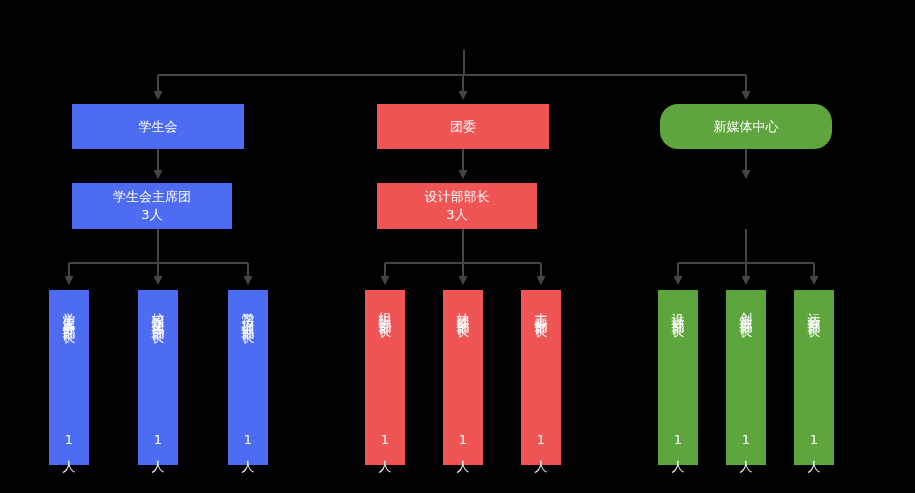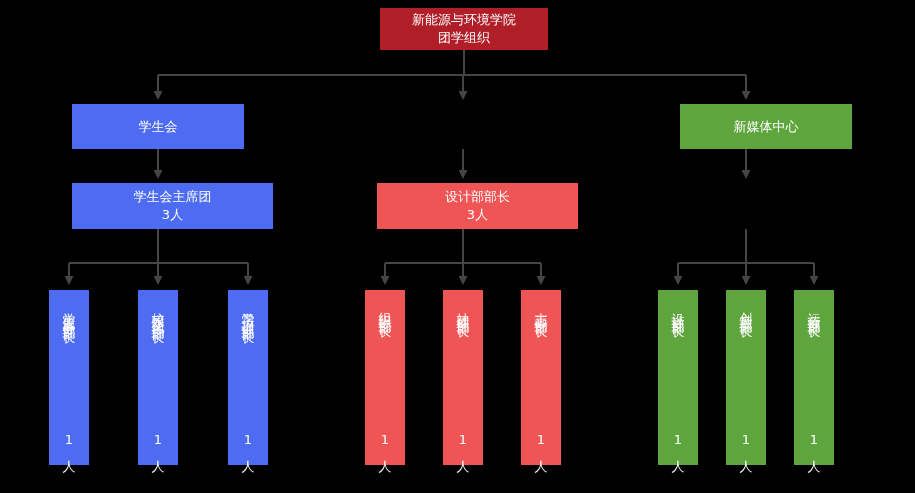--- a/index.html
+++ b/index.html
@@ -29,24 +29,24 @@
     align-items: center;
     justify-content: center;
     color: var(--text, #fff);
     font-size: 13px;
     line-height: 18px;
     text-align: center;
     box-sizing: border-box;
   }
   .root-box   { left: 380px; top: 8px;  width: 168px; height: 42px; background: var(--root); }
   .dept       { top: 104px; width: 172px; height: 45px; }
-  .leader     { top: 183px; width: 201px; height: 46px; }
+  .leader     { top: 183px; width: 160px; height: 46px; }
   .d0         { left: 72px;  background: var(--blue); }
   .d1         { left: 377px; background: var(--red); }
-  .d2         { left: 680px; background: var(--green); }
+  .d2         { left: 660px; background: var(--green); border-radius: 18px; }
   .child {
     top: 290px; width: 40px; height: 175px;
     justify-content: space-between;
     padding: 12px 0;
   }
   .child span {
     writing-mode: vertical-lr;
     text-orientation: upright;
     letter-spacing: 3px;
     line-height: 1;
@@ -95,24 +95,20 @@
       <line x1="248" y1="263" x2="248" y2="283" marker-end="url(#arrow)"></line>
       <line x1="385" y1="263" x2="385" y2="283" marker-end="url(#arrow)"></line>
       <line x1="463" y1="263" x2="463" y2="283" marker-end="url(#arrow)"></line>
       <line x1="541" y1="263" x2="541" y2="283" marker-end="url(#arrow)"></line>
       <line x1="678" y1="263" x2="678" y2="283" marker-end="url(#arrow)"></line>
       <line x1="746" y1="263" x2="746" y2="283" marker-end="url(#arrow)"></line>
       <line x1="814" y1="263" x2="814" y2="283" marker-end="url(#arrow)"></line>
     </g>
   </svg>
 
-  <div class="node root-box">
-    <span>新能源与环境学院</span>
-    <span>团学组织</span>
-  </div>
 
   <div class="node dept d0">
     <span>学生会</span>
   </div>
   <div class="node leader d0">
     <span>学生会主席团</span>
     <span>3人</span>
   </div>
   <div class="node child c00 c-blue">
     <span>学生服务部部长</span>
@@ -120,20 +116,23 @@
   </div>
   <div class="node child c01 c-blue">
     <span>校园文化部部长</span>
     <span>1人</span>
   </div>
   <div class="node child c02 c-blue">
     <span>学习培训部部长</span>
     <span>1人</span>
   </div>
 
+  <div class="node dept d1">
+    <span>团委</span>
+  </div>
   <div class="node leader d1">
     <span>设计部部长</span>
     <span>3人</span>
   </div>
   <div class="node child c10 c-red">
     <span>组织部部长</span>
     <span>1人</span>
   </div>
   <div class="node child c11 c-red">
     <span>社团部部长</span>

